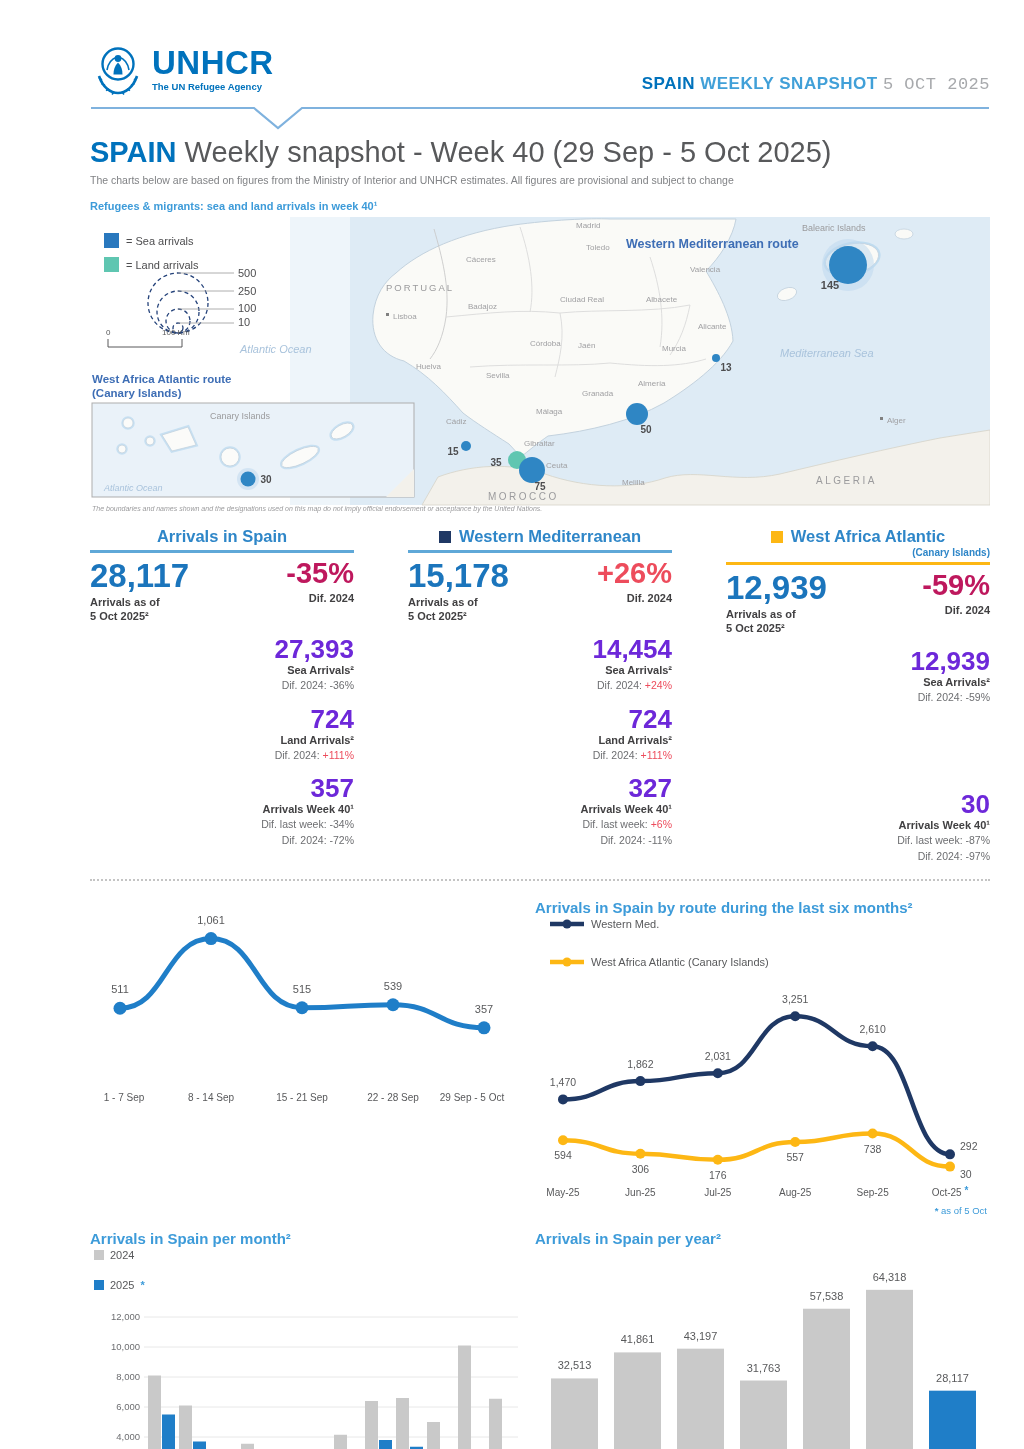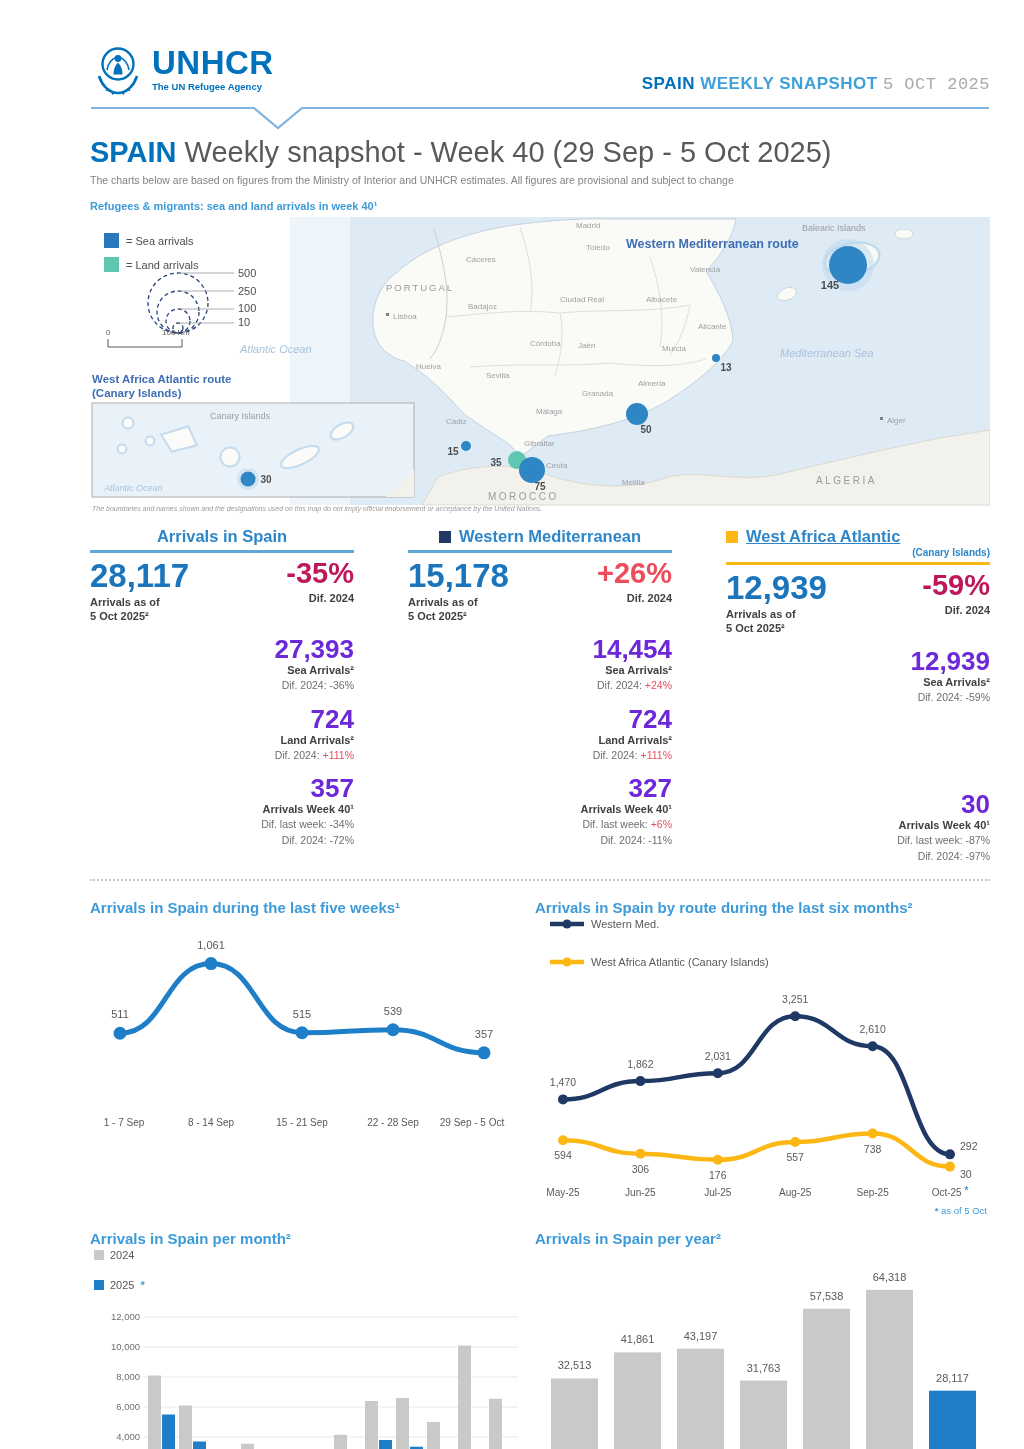--- a/index.html
+++ b/index.html
@@ -21,21 +21,21 @@
   .t-country{color:#0072BC;font-weight:bold;}
   .t-rest{color:#58595B;}
   .subtitle{margin:5px 0 0 0;font-size:10.5px;color:#808285;}
   .sec-title{margin:14px 0 5px 0;font-size:11px;font-weight:bold;color:#3D9BD9;}
   
   .map-wrap{width:900px;}
   
   .stats{display:grid;grid-template-columns:1fr 1fr 1fr;column-gap:54px;margin-top:10px;}
   .stat-title-row{display:flex;align-items:center;gap:8px;font-size:16.5px;font-weight:bold;color:#2E86C8;}
   .stat-title-row.center{justify-content:center;}
-  .stat-title-row.right{justify-content:flex-start;text-decoration:underline;}
+  .stat-title-row.right{justify-content:center;}
   .sq-ic{width:12px;height:12px;display:inline-block;flex:0 0 auto;}
   .sq-ic.navy{background:#1F3864;}
   .sq-ic.yellow{background:#FDB714;}
   .stat-sub{font-size:10px;font-weight:bold;color:#2E86C8;text-align:right;margin-top:1px;}
   .rule{height:2.5px;margin-top:4px;}
   .rule.blue{background:#5FA8D8;}
   .rule.yellow{background:#FDB714;}
   .stat-main{display:flex;justify-content:space-between;margin-top:6px;}
   .big-num{font-size:33px;font-weight:bold;color:#1B75BC;line-height:1;}
   .big-dif{font-size:29px;font-weight:bold;line-height:1;text-align:right;}
@@ -334,21 +334,20 @@
         <div class="sub-dif">Dif. last week: -87%</div>
         <div class="sub-dif">Dif. 2024: -97%</div>
       </div>
     </div>
   </section>
 
   <div class="dotted"></div>
 
   <div class="charts-row">
     <div class="chart-box left">
-      <h3 class="chart-title">Arrivals in Spain during the last five weeks¹</h3>
       <svg id="chart-weeks" width="430" height="218">
           <path d="M30,115.27333333333333 C75.5,115.27333333333333 75.5,45.606666666666655 121,45.606666666666655 C166.5,45.606666666666655 166.5,114.76666666666667 212,114.76666666666667 C257.5,114.76666666666667 257.5,111.72666666666667 303,111.72666666666667 C348.5,111.72666666666667 348.5,134.78 394,134.78" fill="none" stroke="#1F7EC8" stroke-width="5" stroke-linecap="round"></path>
           <circle cx="30" cy="115.27333333333333" r="6.5" fill="#1F7EC8"></circle>
           <text x="30" y="100.27333333333333" text-anchor="middle" font-size="11" fill="#58595B" font-weight="normal">511</text>
           <circle cx="121" cy="45.606666666666655" r="6.5" fill="#1F7EC8"></circle>
           <text x="121" y="30.606666666666655" text-anchor="middle" font-size="11" fill="#58595B" font-weight="normal">1,061</text>
           <circle cx="212" cy="114.76666666666667" r="6.5" fill="#1F7EC8"></circle>
           <text x="212" y="99.76666666666667" text-anchor="middle" font-size="11" fill="#58595B" font-weight="normal">515</text>
           <circle cx="303" cy="111.72666666666667" r="6.5" fill="#1F7EC8"></circle>
           <text x="303" y="96.72666666666667" text-anchor="middle" font-size="11" fill="#58595B" font-weight="normal">539</text>

